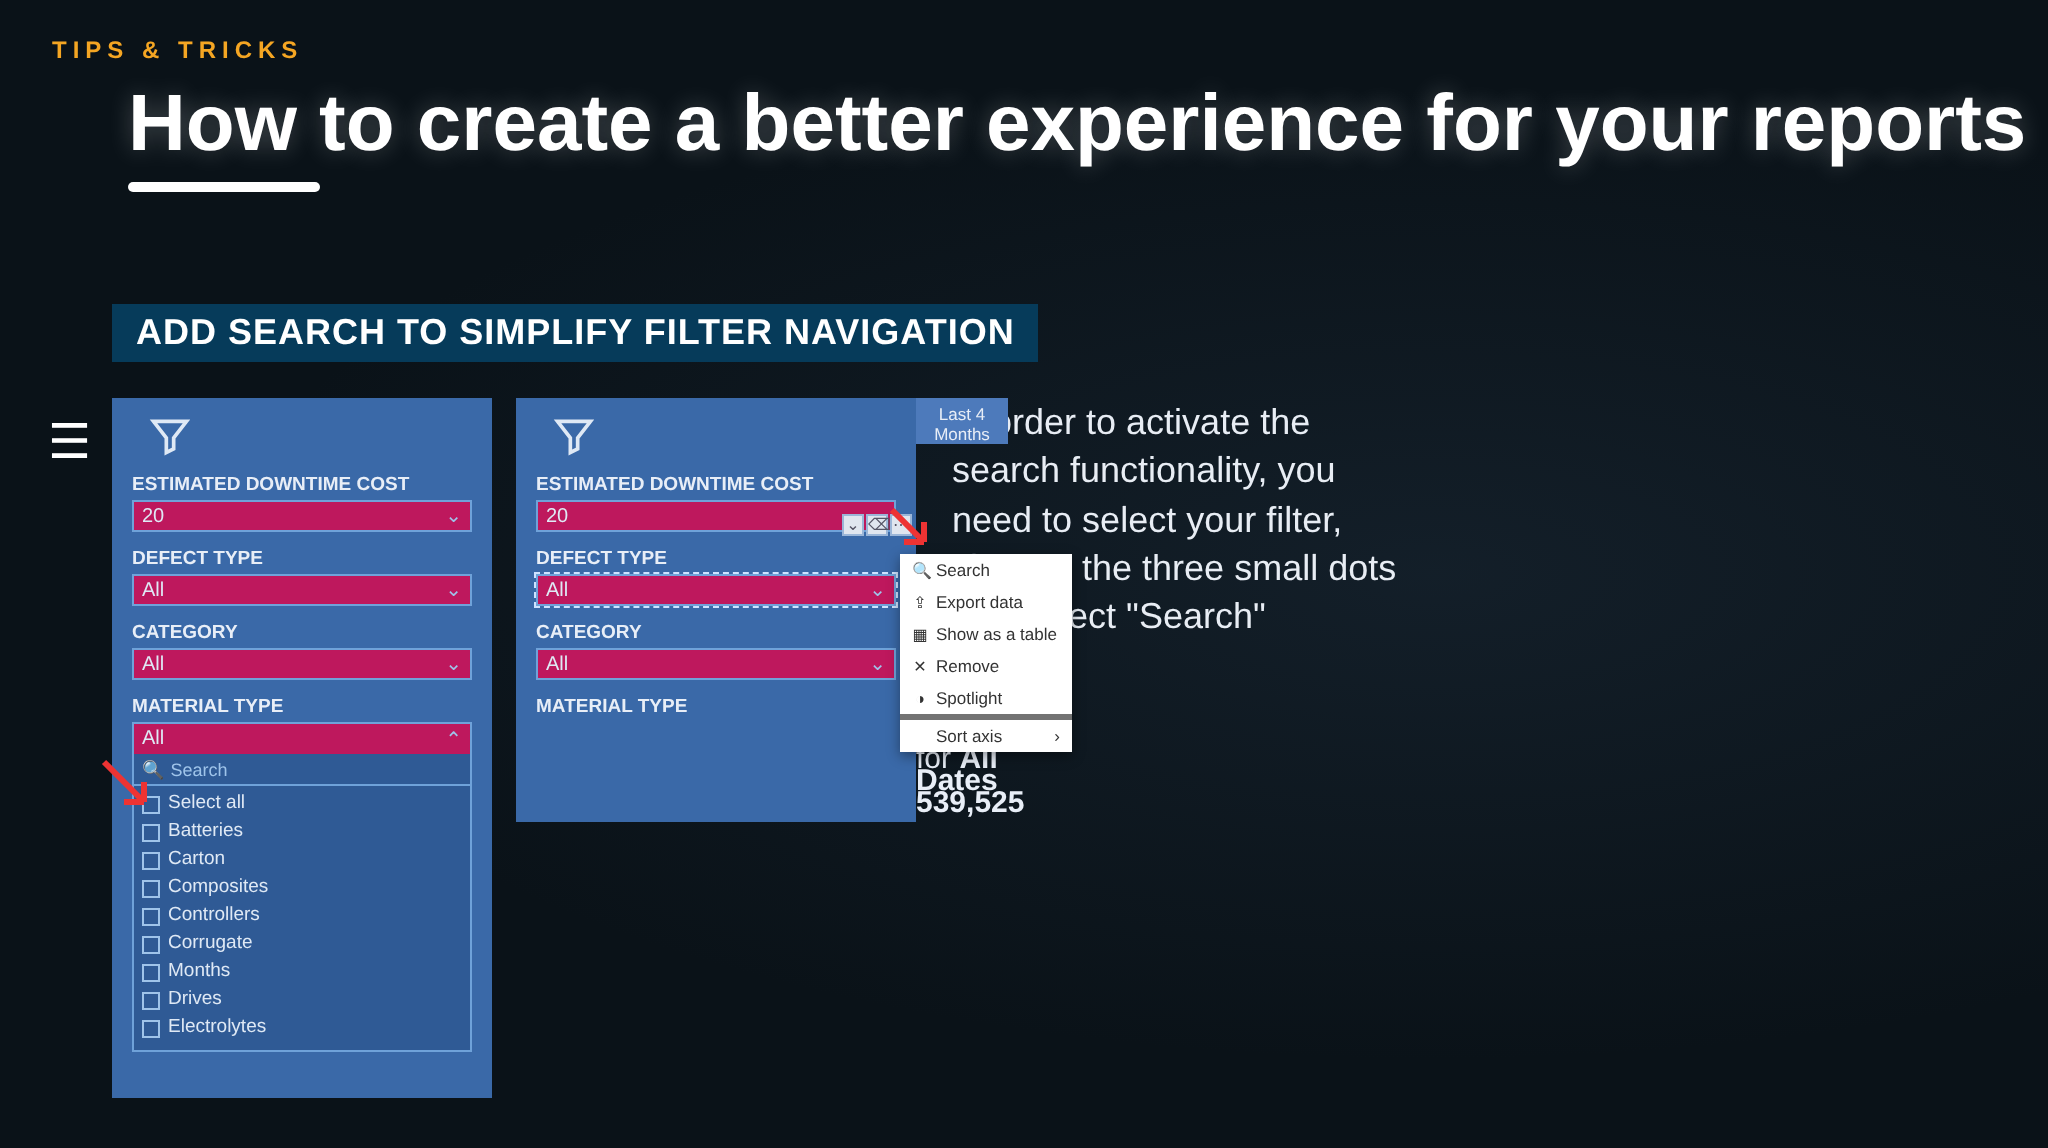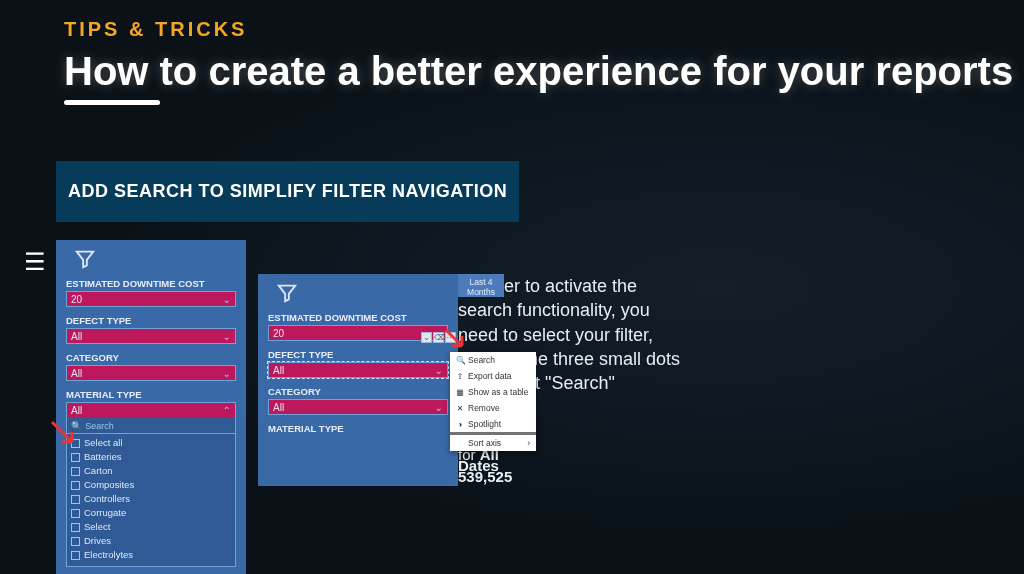--- a/index.html
+++ b/index.html
@@ -8,24 +8,24 @@
     height: 574px;
     background: #0a1218;
     background-image: radial-gradient(ellipse at 70% 50%, rgba(40,60,80,0.3), transparent 60%);
     font-family: Arial, Helvetica, sans-serif;
     color: #fff;
     overflow: hidden;
     position: relative;
   }
   .kicker {
     color: #f5a623;
-    font-size: 20px;
+    font-size: 12px;
     letter-spacing: 3px;
     font-weight: 700;
-    margin: 18px 0 0 64px;
+    margin: 18px 0 0 26px;
   }
   .title {
     color: #ffffff;
     font-size: 40px;
     font-weight: 700;
     margin: 8px 0 0 64px;
     text-shadow: 0 0 12px rgba(255,255,255,0.25);
   }
   .title-underline {
     width: 96px;
@@ -33,21 +33,21 @@
     background: #fff;
     border-radius: 3px;
     margin: 6px 0 0 64px;
   }
   .subheader {
     background: #063b5a;
     color: #fff;
     font-weight: 700;
     font-size: 18px;
     letter-spacing: 0.5px;
-    padding: 20px 12px;
+    padding: 4px 12px;
     margin: 56px 0 0 56px;
     display: inline-block;
   }
   .content-row { display: flex; margin: 18px 0 0 56px; gap: 12px; }
   .panel1 {
     width: 190px;
     height: 350px;
     background: #3a69a8;
     position: relative;
     padding: 6px 10px 10px 10px;
@@ -130,21 +130,21 @@
     font-size: 15px;
     line-height: 1.4;
     margin-top: 4px;
   }
   .body-bold {
     color: #fff;
     font-weight: 700;
     font-size: 15px;
     margin: 24px 0 0 14px;
   }
-  .lower-row { display: flex; margin-top: 34px; align-items: flex-start; }
+  .lower-row { display: flex; gap: 18px; align-items: flex-start; }
   .panel2 {
     width: 200px;
     background: #3a69a8;
     padding: 6px 10px 10px 10px;
     position: relative;
     height: 212px;
   }
   .panel2-side {
     position: absolute;
     right: -46px;
@@ -284,21 +284,21 @@
       <div class="opt">
           <span class="cb"></span>
           <span>Controllers</span>
         </div>
       <div class="opt">
           <span class="cb"></span>
           <span>Corrugate</span>
         </div>
       <div class="opt">
           <span class="cb"></span>
-          <span>Select</span>
+          <span>Months</span>
         </div>
       <div class="opt">
           <span class="cb"></span>
           <span>Drives</span>
         </div>
       <div class="opt">
           <span class="cb"></span>
           <span>Electrolytes</span>
         </div>
     </div>

